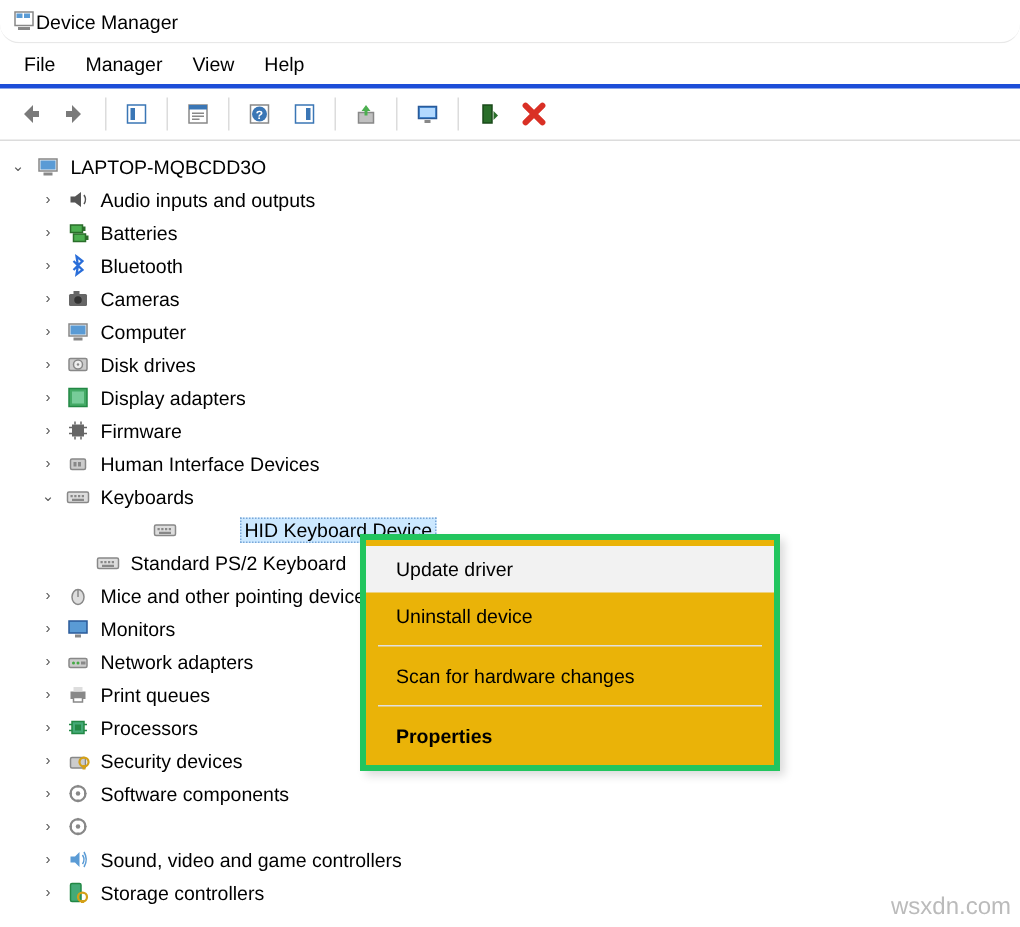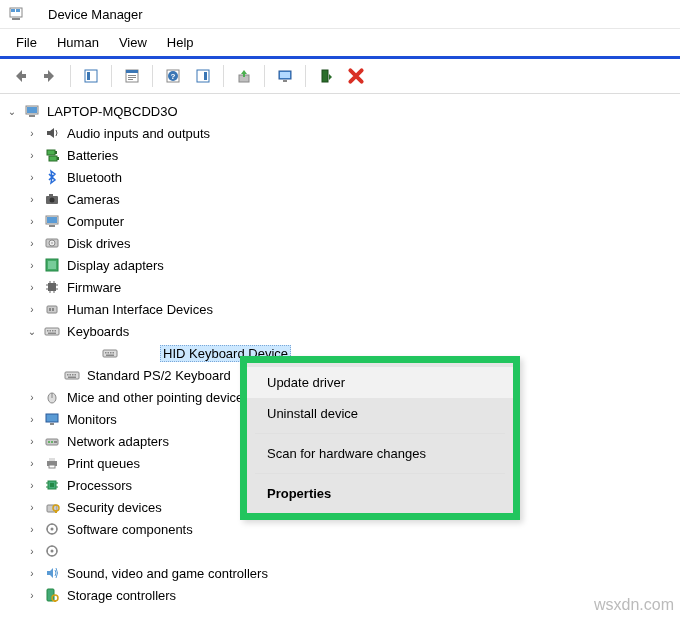--- a/index.html
+++ b/index.html
@@ -1,32 +1,32 @@
 <!DOCTYPE html>
 <html><head>
   <meta charset="utf-8">
   <style>
     * { box-sizing: border-box; margin: 0; padding: 0; font-family: "Segoe UI", Tahoma, sans-serif; }
     body { width: 680px; height: 618px; background: #fff; font-size: 13px; overflow: hidden; position: relative;}
-    .title-bar { display: flex; align-items: center; padding: 6px 8px; border-bottom: 1px solid #e8e8e8; gap: 24px; }
+    .title-bar { display: flex; align-items: center; padding: 6px 8px; border-bottom: 1px solid #e8e8e8; gap: 0; border-radius: 13px; }
     .title-bar .icon { width: 16px; height: 16px; display:flex; align-items:center; justify-content:center;}
     .title-bar .title { font-size: 13px; }
     .menu-bar { display: flex; padding: 2px 6px; border-bottom: 3px solid #1d4ed8; }
     .menu-item { padding: 4px 10px; cursor: default; }
     .toolbar { display:flex; align-items:center; padding: 4px 6px; border-bottom: 1px solid #dcdcdc; gap:2px;}
     .tb-btn { width: 28px; height: 26px; display:flex; align-items:center; justify-content:center; cursor: default;}
     .tb-sep { width: 1px; height: 22px; background: #dcdcdc; margin: 0 4px; }
     .tree { padding: 6px 4px; user-select: none;}
     .node { display:flex; align-items:center; height: 22px; gap: 4px; white-space:nowrap;}
     .twisty { width: 16px; text-align:center; color:#5a5a5a; font-size:10px; cursor:default;}
     .node .icon { width:16px; height:16px; display:flex; align-items:center; justify-content:center; font-size:14px;}
     .node .label { padding: 1px 3px; }
     .selected .label { background: #cce8ff; border: 1px dotted #7aa7d8; padding:0 2px;}
     .children { padding-left: 20px; }
-    .context-menu { position:absolute; background:#e5e5e5; border:7px solid #22c55e; box-shadow: 3px 3px 6px rgba(0,0,0,0.15); min-width: 280px; padding: 4px 0; font-size:13px;}
+    .context-menu { position:absolute; background:#eab308; border:4px solid #22c55e; box-shadow: 3px 3px 6px rgba(0,0,0,0.15); min-width: 280px; padding: 4px 0; font-size:13px;}
     .cm-item { padding: 8px 20px; cursor:default; }
     .cm-item:hover, .cm-item.highlight { background: #f2f2f2; }
     .cm-sep { height:1px; background:#e0e0e0; margin: 4px 8px;}
     .cm-item.bold { font-weight:bold;}
     .watermark { position:absolute; bottom:4px; right:6px; font-size:16px; color:#bbb;}
     svg { display:block;}
   </style>
 </head>
 <body>
 
@@ -37,21 +37,21 @@
         <rect x="4" y="12" width="8" height="2" fill="#888"></rect>
         <rect x="3" y="3" width="4" height="3" fill="#5a9bd5"></rect>
         <rect x="8" y="3" width="4" height="3" fill="#5a9bd5"></rect>
       </svg>
   </span>
   <span class="title">Device Manager</span>
 </div>
 
 <div class="menu-bar">
   <div class="menu-item">File</div>
-  <div class="menu-item">Human</div>
+  <div class="menu-item">Manager</div>
   <div class="menu-item">View</div>
   <div class="menu-item">Help</div>
 </div>
 
 <div class="toolbar">
   <div class="tb-btn">
       <svg width="16" height="16" viewBox="0 0 16 16">
         <path d="M10 2 L4 8 L10 14 L10 10 L14 10 L14 6 L10 6 Z" fill="#7a7a7a"></path>
       </svg>
     </div>

